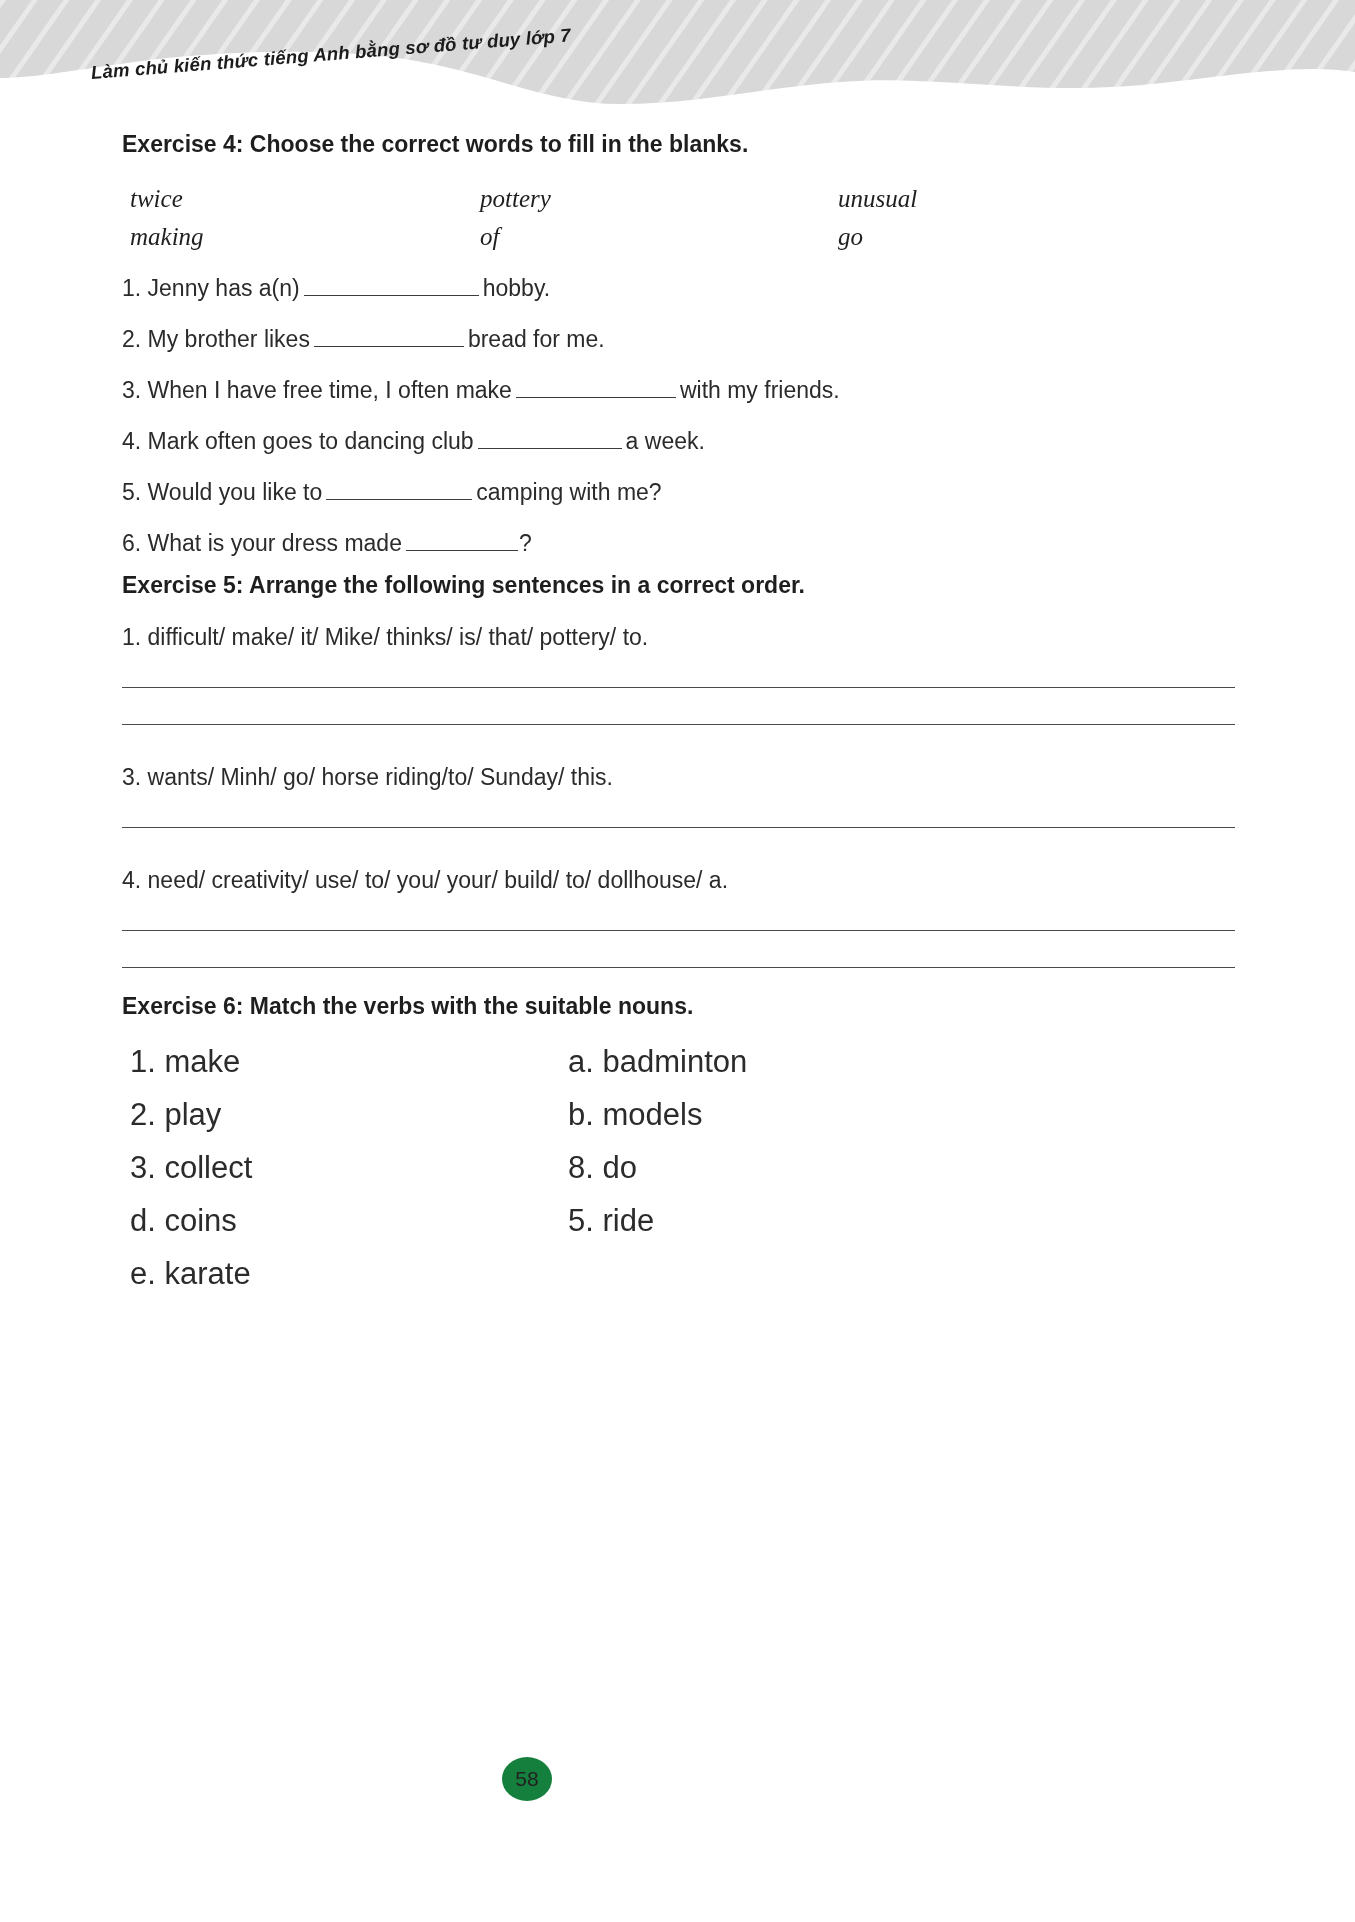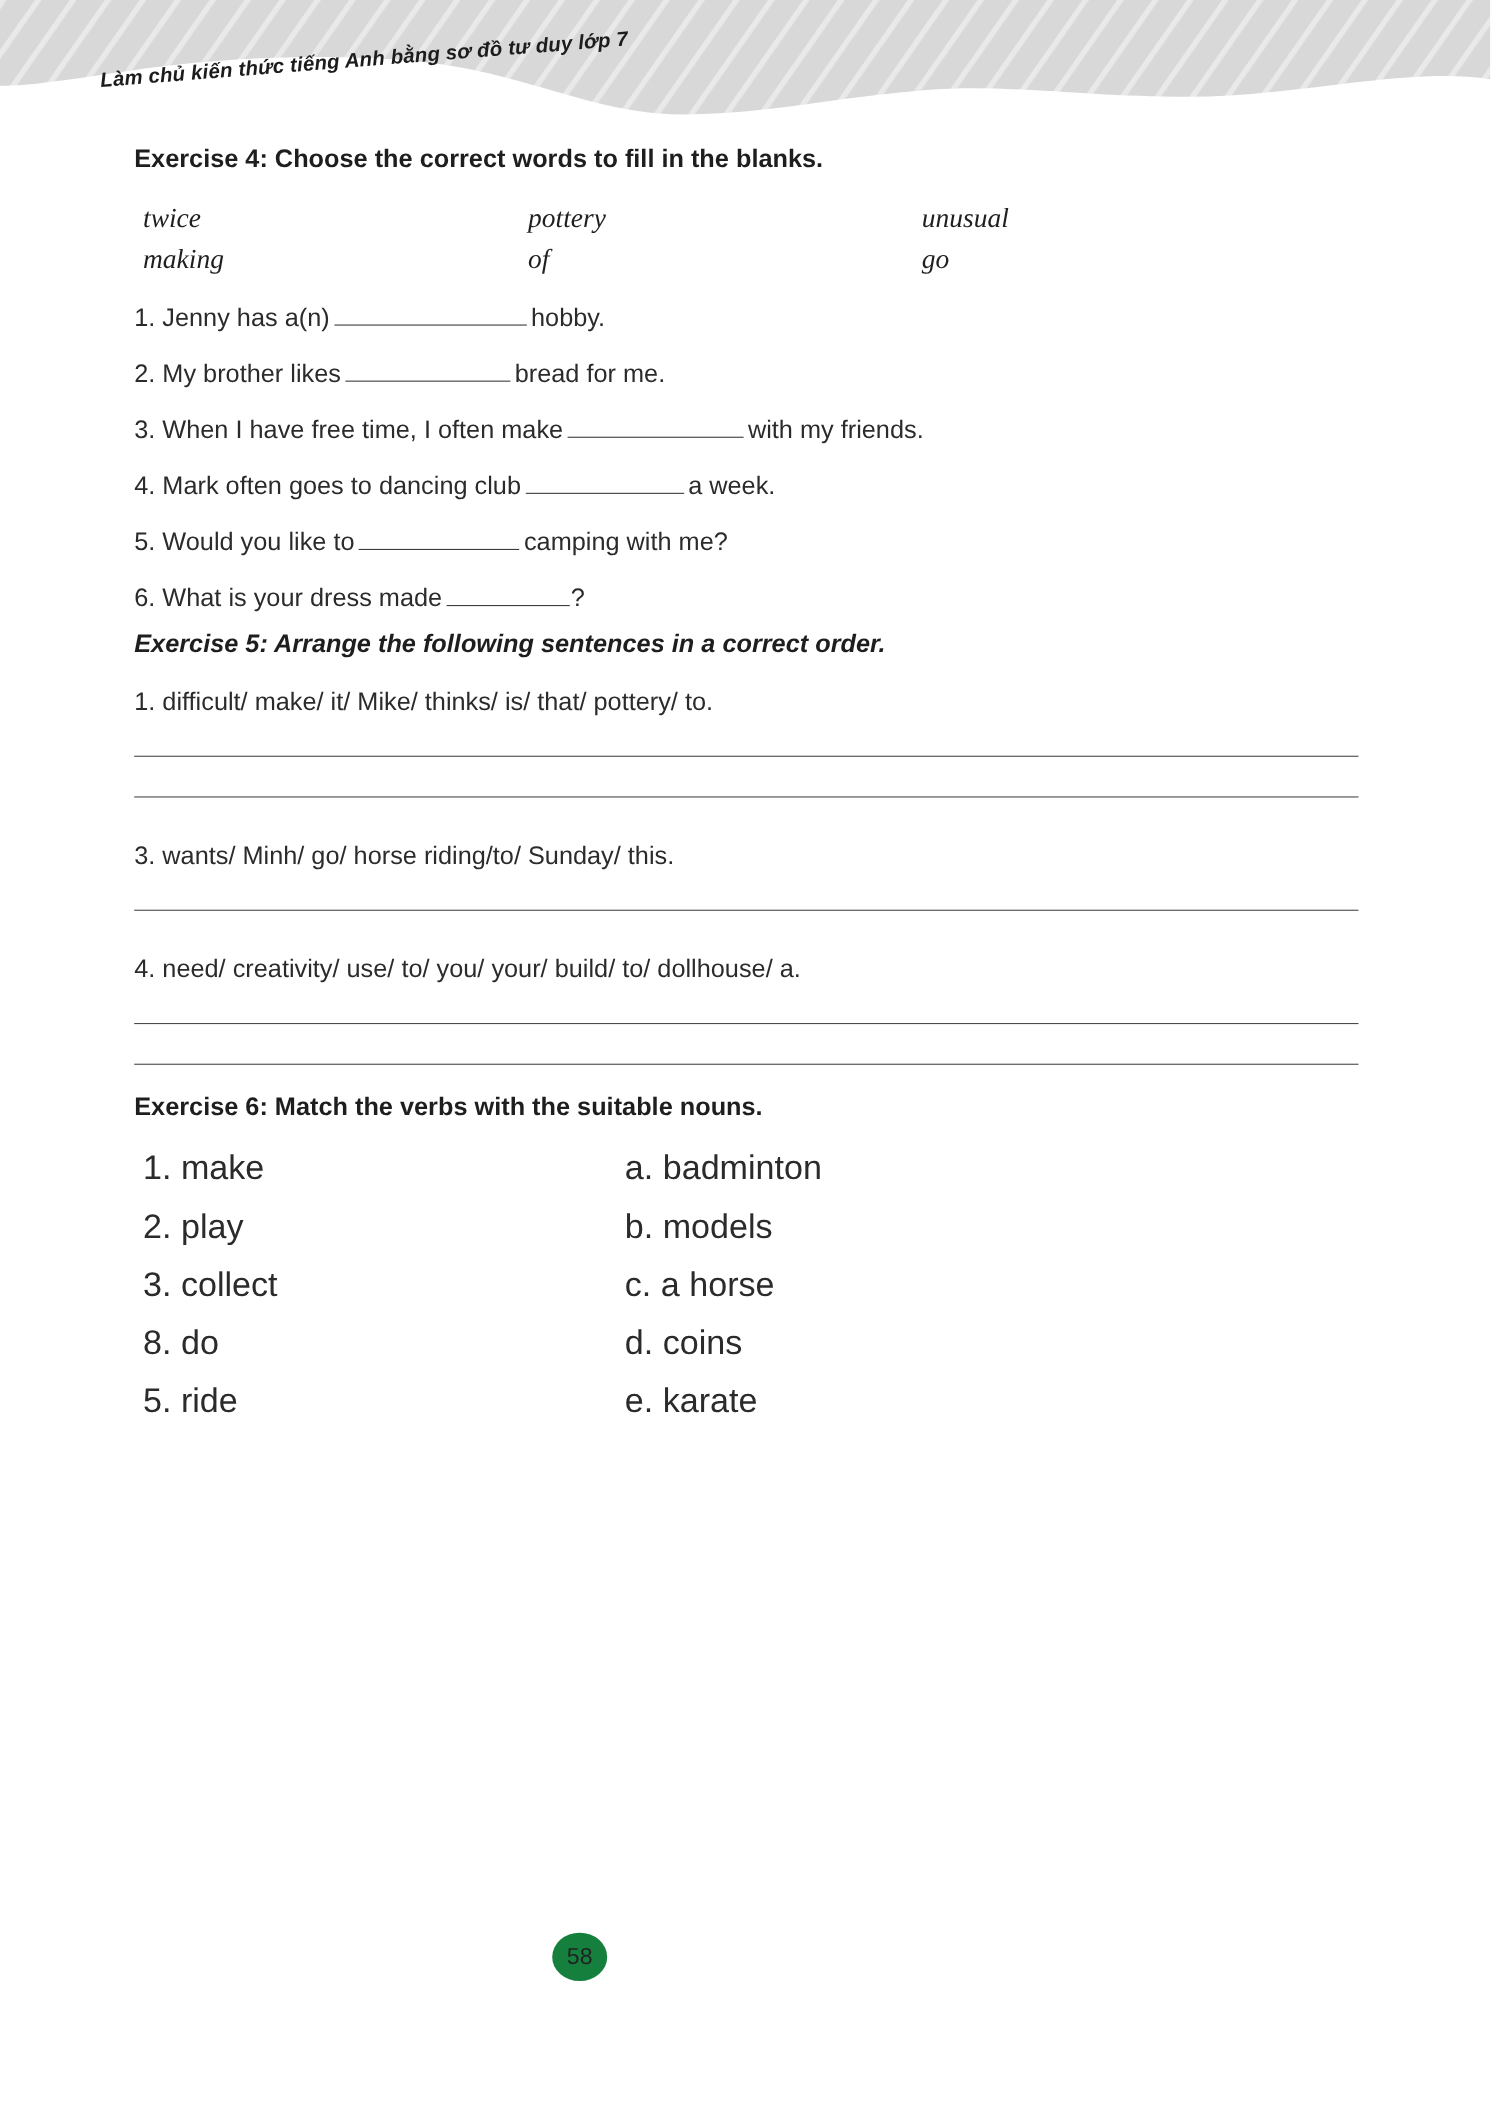--- a/index.html
+++ b/index.html
@@ -77,21 +77,21 @@
     margin:0 4px;
   }
   .b1 { width:175px; }
   .b2 { width:150px; }
   .b3 { width:160px; }
   .b4 { width:144px; }
   .b5 { width:146px; }
   .b6 { width:112px; margin-right:1px; }
 
   
-  .ex5-title { margin-top:14px;font-style:italic; }
+  .ex5-title { margin-top:14px; }
   .ex5-sentence {
     margin-top:38px;
     font-size:23px;
     line-height:28px;
   }
   .ex5-sentence.first { margin-top:24px; }
   .answer-line {
     margin-top:36px;
     height:0;
     border-bottom:1.6px solid #4a4a4a;
@@ -187,21 +187,20 @@
     <div class="answer-line"></div>
 
     <div class="ex-title ex6-title">Exercise 6: Match the verbs with the suitable nouns.</div>
 
     <div class="match-grid">
       <span>1. make</span>
       <span>a. badminton</span>
       <span>2. play</span>
       <span>b. models</span>
       <span>3. collect</span>
-      <span>c. a horse</span>
       <span>8. do</span>
       <span>d. coins</span>
       <span>5. ride</span>
       <span>e. karate</span>
     </div>
 
   </div>
 
   <div class="page-number">58</div>
 

